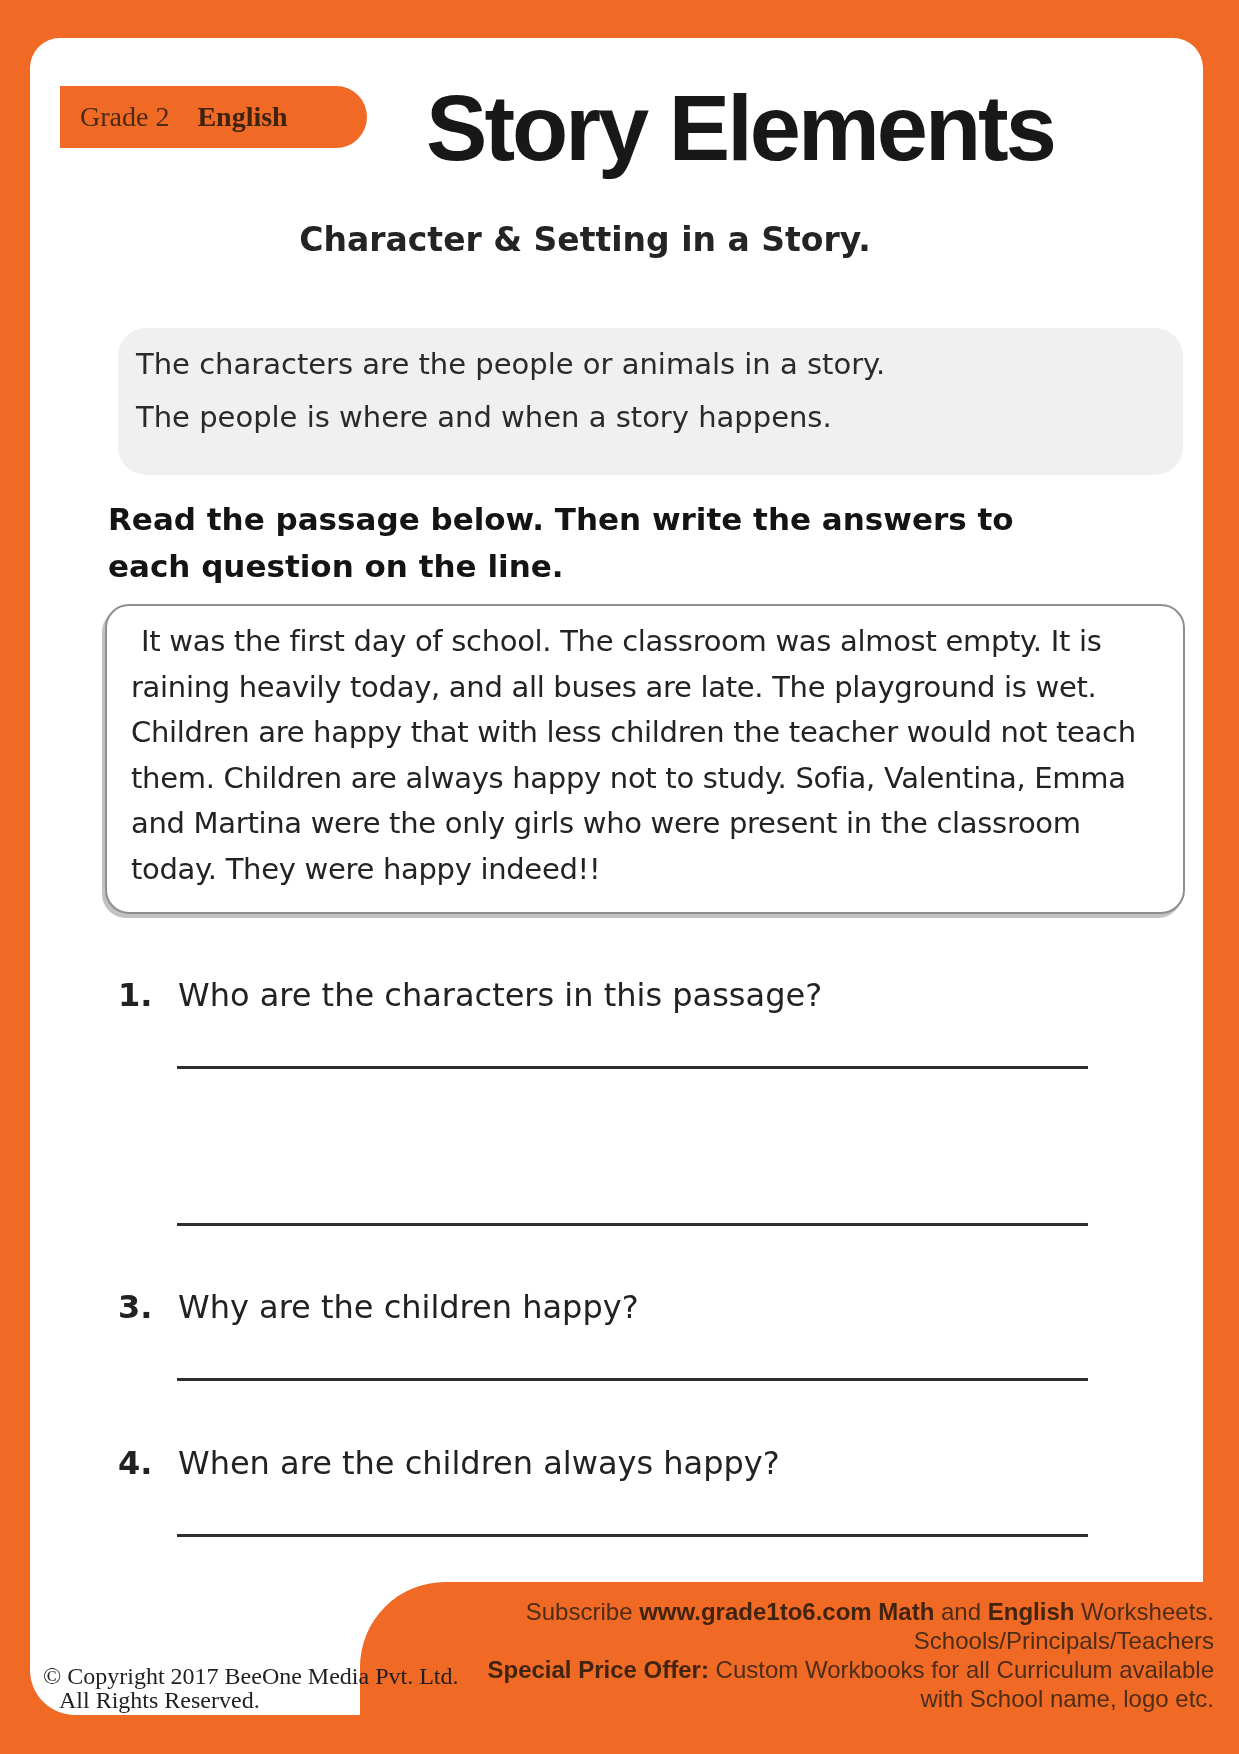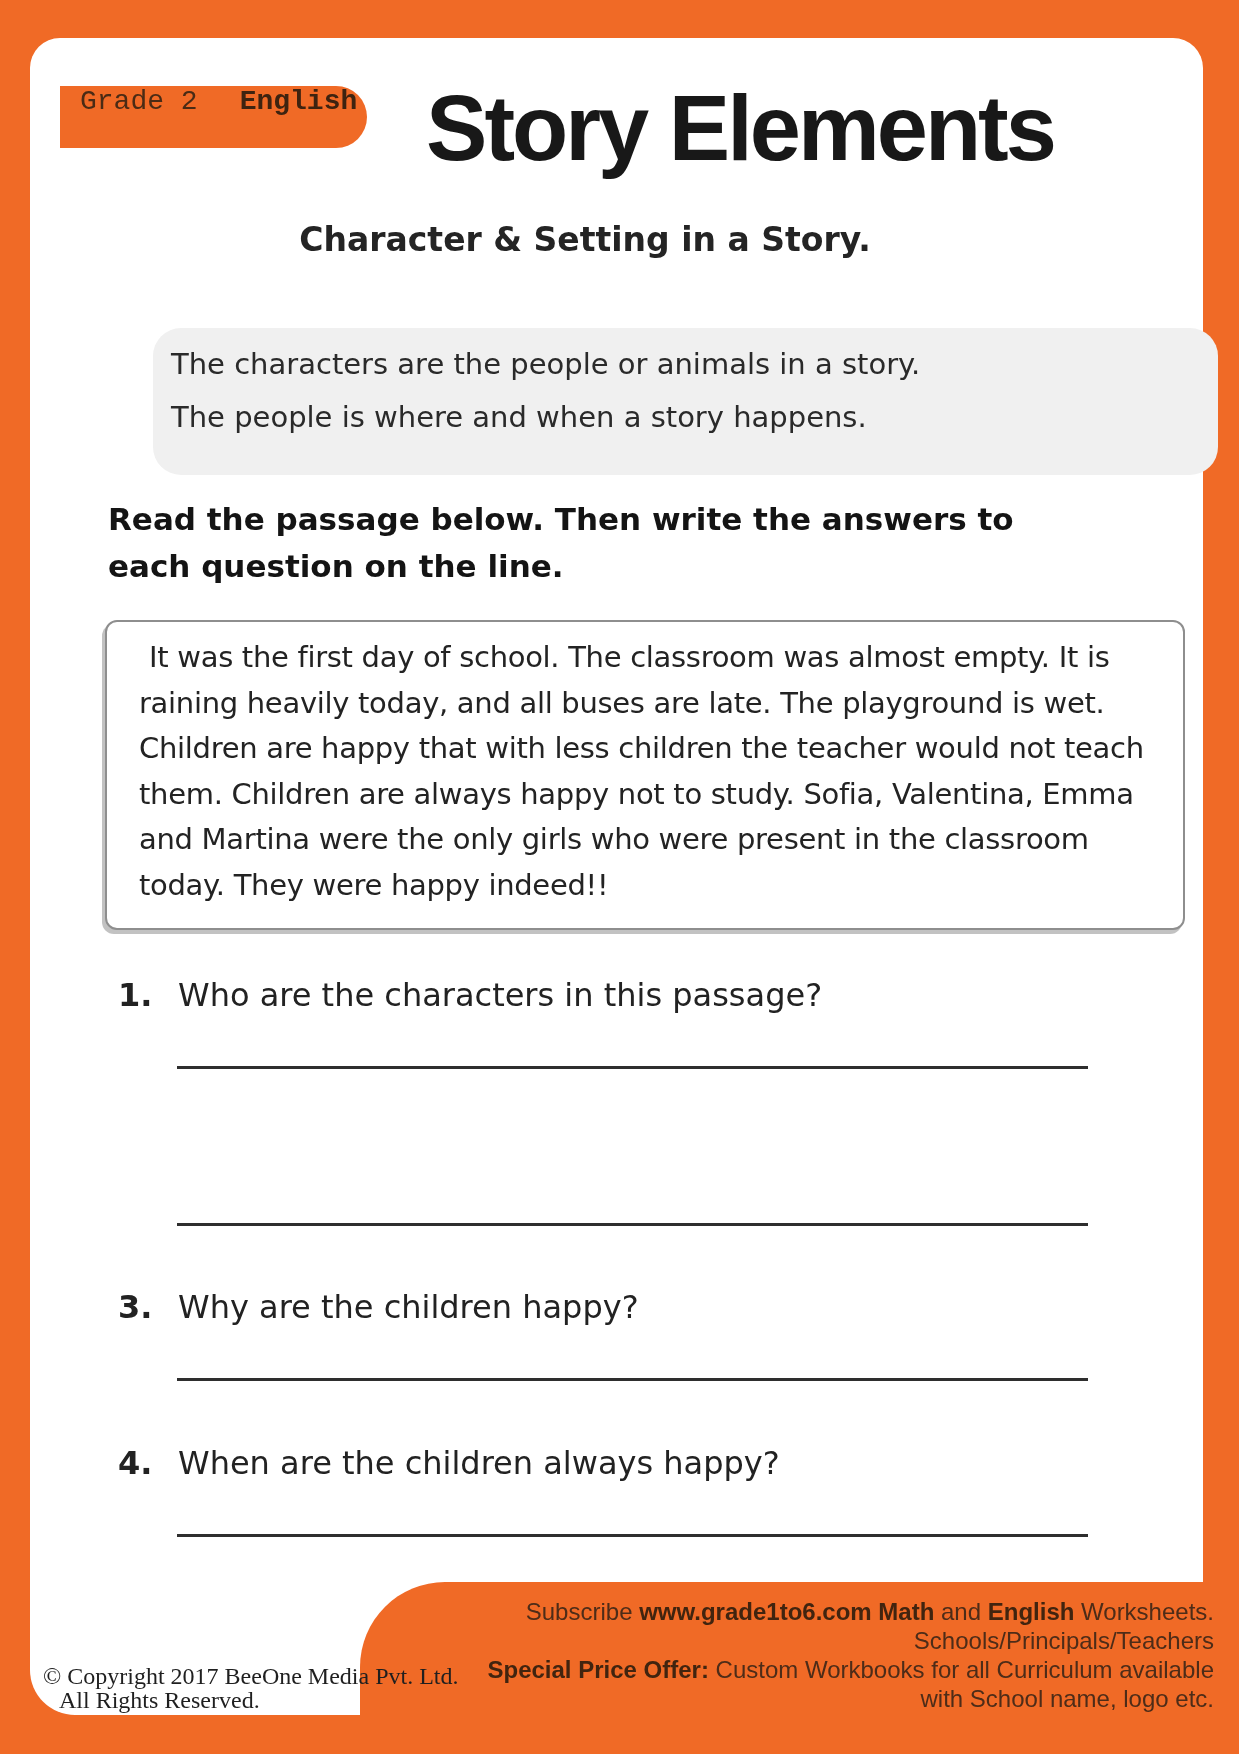--- a/index.html
+++ b/index.html
@@ -25,23 +25,23 @@
     width:1173px;height:1677px;
     background:#ffffff;
     border-radius:30px 30px 30px 45px;
   }
   
   .badge{
     position:absolute;left:30px;top:48px;
     width:307px;height:62px;
     background:var(--orange);
     border-radius:0 31px 31px 0;
-    display:flex;
-    padding-left:20px;box-sizing:border-box;gap:42px;
-    font-family:Liberation Mono, monospace;
+    display:flex;align-items:center;
+    padding-left:20px;box-sizing:border-box;gap:28px;
+    font-family:Liberation Serif, serif;
   }
   .badge .grade{font-size:28px;color:var(--badge-text);}
   .badge .subject{font-size:28px;font-weight:bold;color:#3E2310;}
   .title{
     position:absolute;left:330px;top:40px;width:760px;
     text-align:center;
     font-family:"Liberation Sans",sans-serif;
     font-weight:bold;font-size:92px;line-height:100px;
     letter-spacing:-3px;color:#181818;
     white-space:nowrap;
@@ -53,37 +53,37 @@
   }
   
   .info-box{
     position:absolute;left:88px;top:290px;
     width:1065px;height:147px;
     background:var(--info-box-bg);
     border-radius:28px;
     box-sizing:border-box;
     padding:19px 20px 0 18px;
     display:flex;flex-direction:column;gap:19px;
-    font-size:29px;color:#2A2A2A;margin-left:35px;
+    font-size:29px;color:#2A2A2A;
   }
   
   .instruction{
     position:absolute;left:78px;top:458px;width:975px;
     font-weight:bold;font-size:31px;line-height:47px;color:#141414;
   }
   
   .passage-box{
-    position:absolute;left:75px;top:582px;
+    position:absolute;left:75px;top:566px;
     width:1080px;height:310px;
     box-sizing:border-box;
     background:#fff;
     border:2.5px solid var(--passage-border);
-    border-radius:12px;
+    border-radius:24px;
     box-shadow:-3px 4px 0 #c2c2c2;
-    padding:13px 22px 0 32px;
+    padding:13px 22px 0 24px;
     font-size:29px;line-height:45.5px;letter-spacing:-0.3px;
     color:#232323;
   }
   .passage-box p{margin:0;text-indent:10px;}
   
   .q{position:absolute;left:88px;width:1065px;font-size:32px;color:#222;}
   .qnum{font-weight:bold;display:inline-block;width:60px;}
   .answer-line{
     position:absolute;left:147px;width:911px;height:0;
     border-top:3px solid #2E2E2E;

